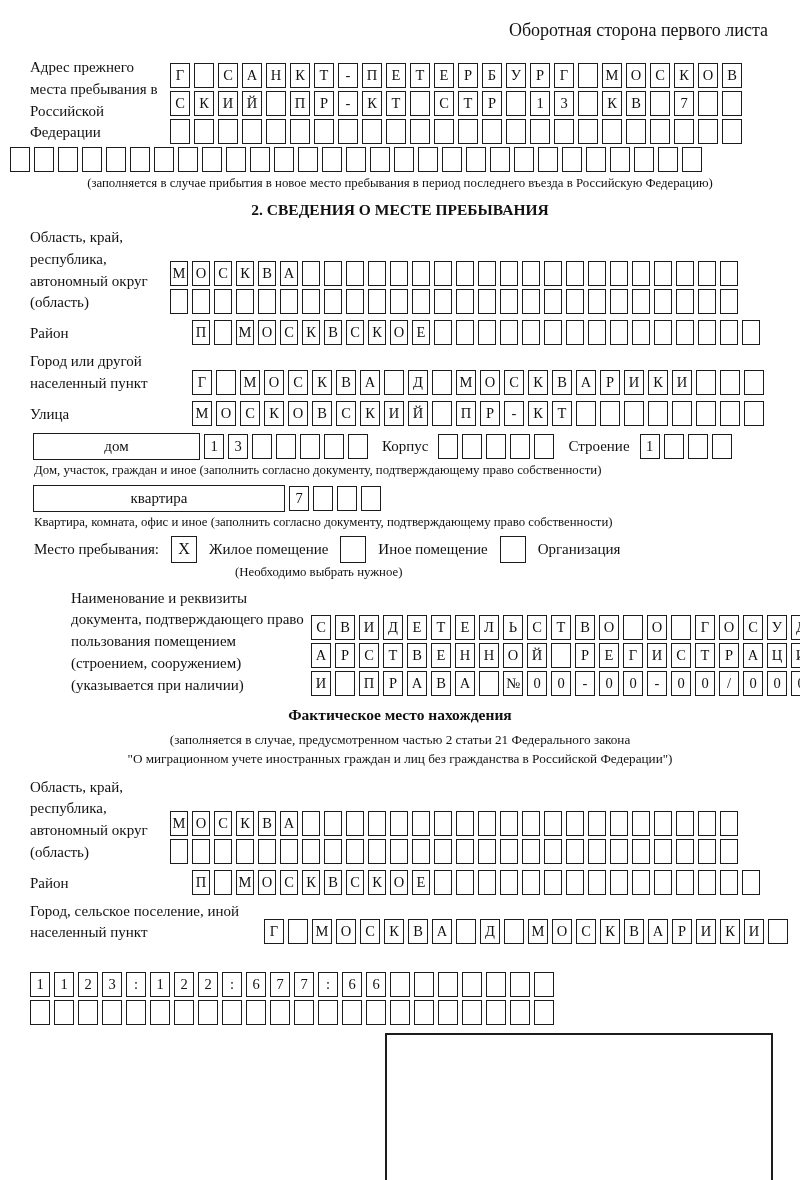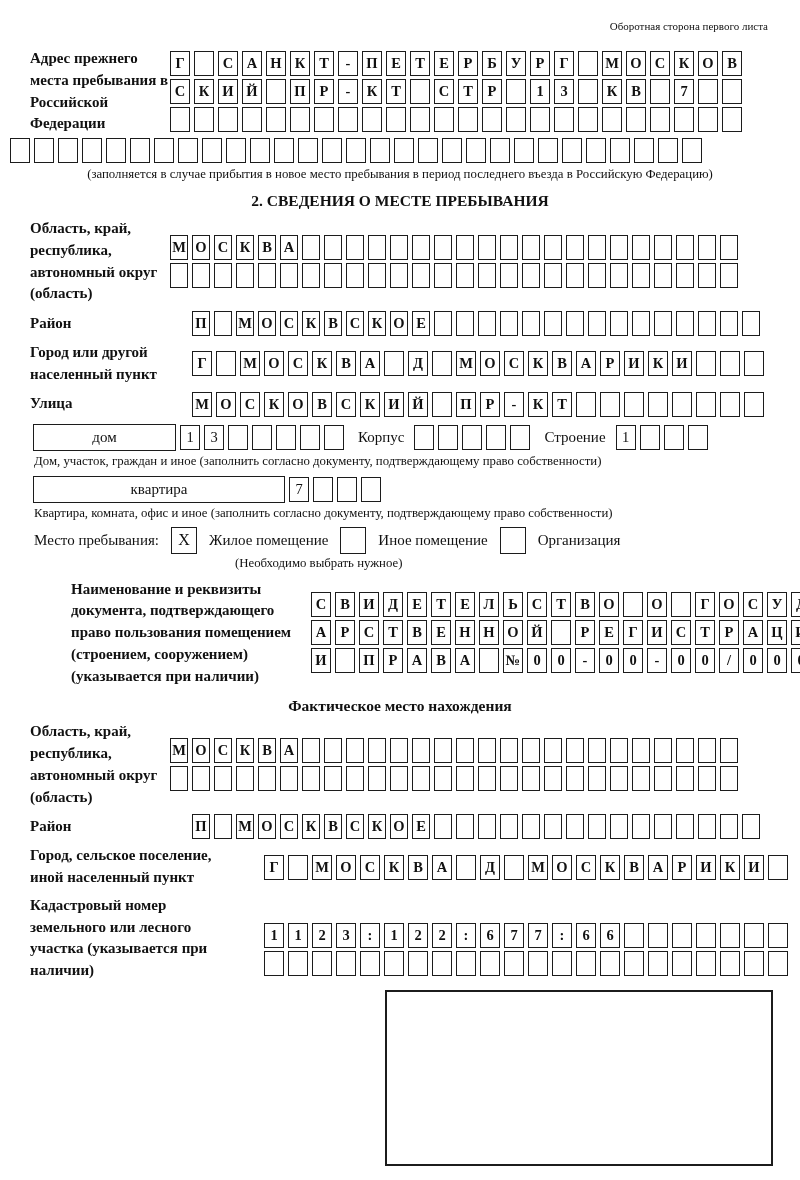--- a/index.html
+++ b/index.html
@@ -1,36 +1,36 @@
 <!DOCTYPE html>
 <html><head>
 <meta charset="utf-8">
 <style>
   html,body{margin:0;padding:0;background:#fff;}
   body{width:800px;height:1180px;overflow:hidden;font-family:"Liberation Serif",serif;color:#111;}
   .page{padding:10px 30px 0 30px;}
-  .hdr{text-align:right;font-size:11px;margin:10px 2px 16px 0;}
-  .block{display:flex;align-items:center;font-weight:bold;}
+  .hdr{text-align:right;font-size:18px;margin:10px 2px 16px 0;}
+  .block{display:flex;align-items:flex-end;}
   .lbl{font-size:15px;line-height:1.45;}
   .w140{flex:0 0 140px;width:140px;}
   .w240{flex:0 0 240px;width:240px;margin-left:41px;}
   .w210{flex:0 0 212px;width:212px;}
   .rows{display:flex;flex-direction:column;gap:3px;}
   .crow{display:flex;gap:4px;}
   .cb{box-sizing:border-box;flex:0 0 auto;width:20px;height:25px;border:1.8px solid #1c1c1c;
       display:flex;align-items:center;justify-content:center;font-size:14.5px;background:#fff;}
   .r26 .cb{width:18px;}
   .fullrow{margin:3px 0 2px -20px;}
   .cnote{font-size:12.8px;text-align:center;margin:4px 0 10px 0;}
   .stitle{font-size:15.5px;font-weight:bold;text-align:center;margin:2px 0 8px 0;}
   .mt6{margin-top:6px;gap:22px;}
   .inline-row{display:flex;align-items:center;gap:4px;margin:7px 0 2px 3px;}
   .fieldbox{box-sizing:border-box;border:1.8px solid #1c1c1c;height:27px;display:flex;align-items:center;
       justify-content:center;font-size:15px;background:#fff;}
-  .dombox{width:143px;}
+  .dombox{width:167px;}
   .kvbox{width:252px;}
   .ilbl{font-size:15px;margin:0 6px 0 10px;}
   .lnote{font-size:12.8px;margin:3px 0 4px 4px;}
   .stay{display:flex;align-items:center;font-size:15px;margin:6px 0 2px 4px;}
   .chk{box-sizing:border-box;width:26px;height:27px;border:1.8px solid #1c1c1c;display:flex;align-items:center;
       justify-content:center;font-size:16px;margin:0 12px;background:#fff;}
   .staynote{font-size:12.8px;margin:2px 0 8px 205px;}
   .fact-title{font-size:15.5px;font-weight:bold;text-align:center;margin:10px 0 6px 0;}
   .fact-note{font-size:13.2px;text-align:center;line-height:1.45;margin-bottom:8px;}
   .padtop20{padding-top:22px;}
@@ -436,20 +436,24 @@
           <span class="cb">0</span>
           <span class="cb">/</span>
           <span class="cb">0</span>
           <span class="cb">0</span>
           <span class="cb">0</span>
         </div>
     </div>
   </div>
 
   <div class="fact-title">Фактическое место нахождения</div>
+  <div class="fact-note">
+    <div>(заполняется в случае, предусмотренном частью 2 статьи 21 Федерального закона</div>
+    <div>"О миграционном учете иностранных граждан и лиц без гражданства в Российской Федерации")</div>
+  </div>
 
   <div class="block">
     <div class="lbl w140">Область, край, республика, автономный округ (область)</div>
     <div class="rows">
       <div class="crow r26">
           <span class="cb">М</span>
           <span class="cb">О</span>
           <span class="cb">С</span>
           <span class="cb">К</span>
           <span class="cb">В</span>
@@ -560,21 +564,20 @@
         <span class="cb">А</span>
         <span class="cb">Р</span>
         <span class="cb">И</span>
         <span class="cb">К</span>
         <span class="cb">И</span>
         <span class="cb"></span>
       </div>
   </div>
 
   <div class="block mt6">
-    <div class="lbl w210">Кадастровый номер земельного или лесного участка (указывается при наличии)</div>
     <div class="rows padtop20">
       <div class="crow">
           <span class="cb">1</span>
           <span class="cb">1</span>
           <span class="cb">2</span>
           <span class="cb">3</span>
           <span class="cb">:</span>
           <span class="cb">1</span>
           <span class="cb">2</span>
           <span class="cb">2</span>

